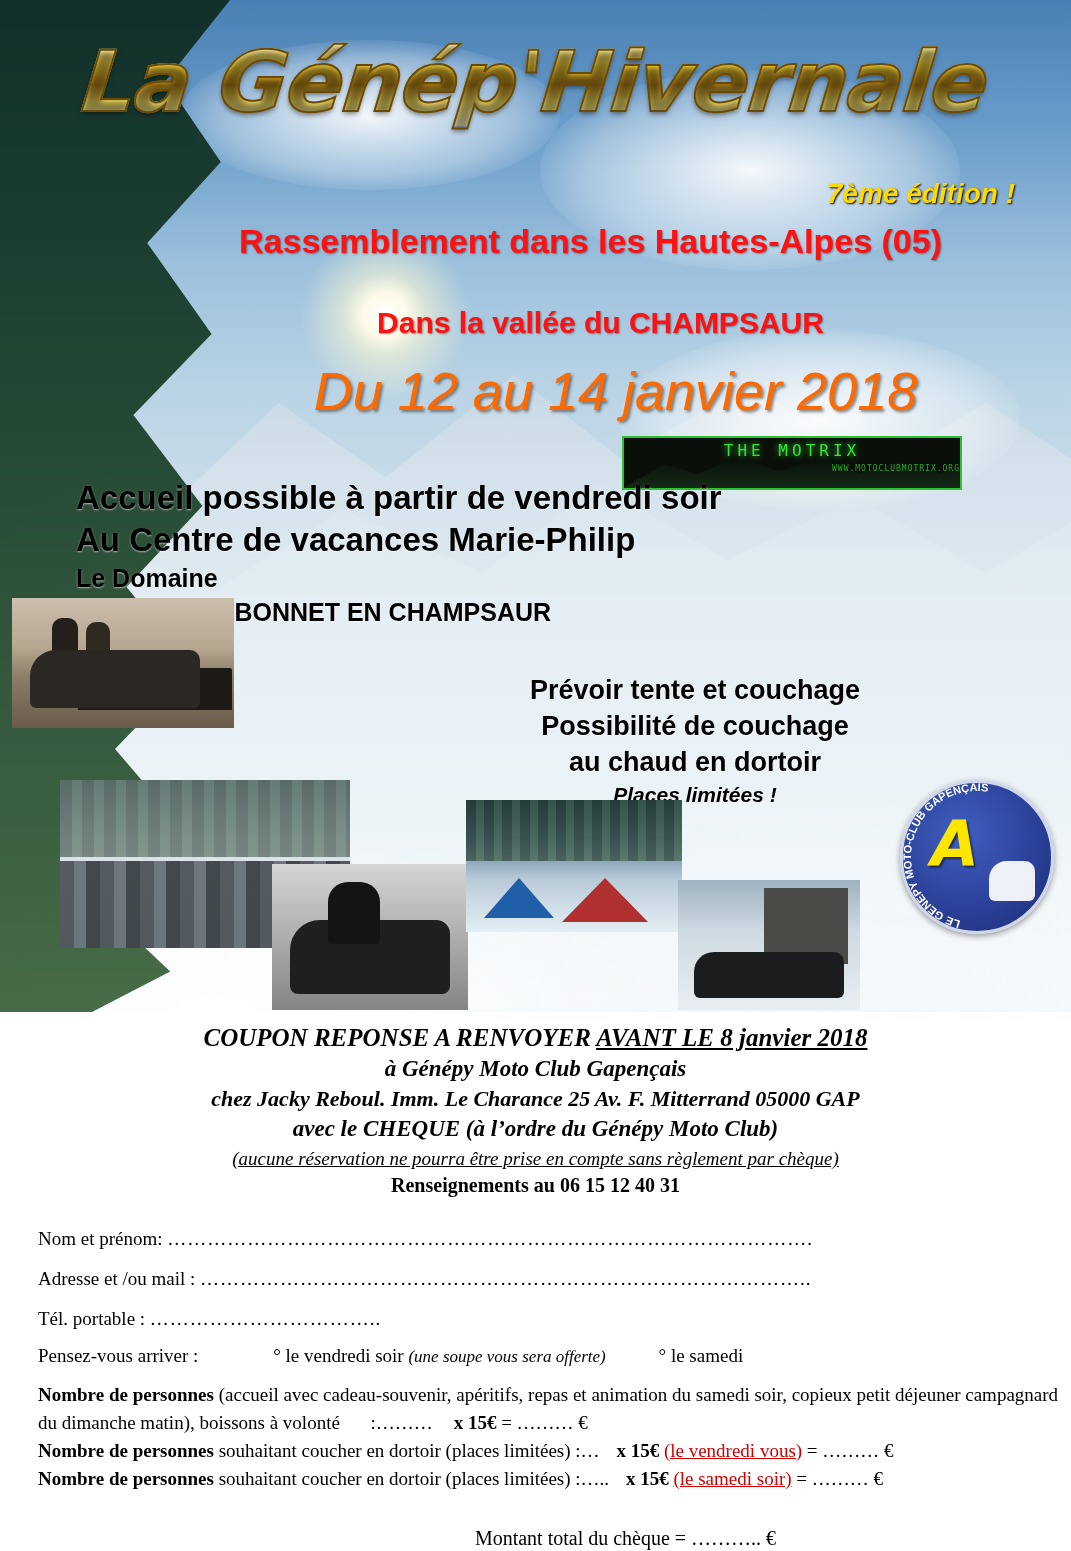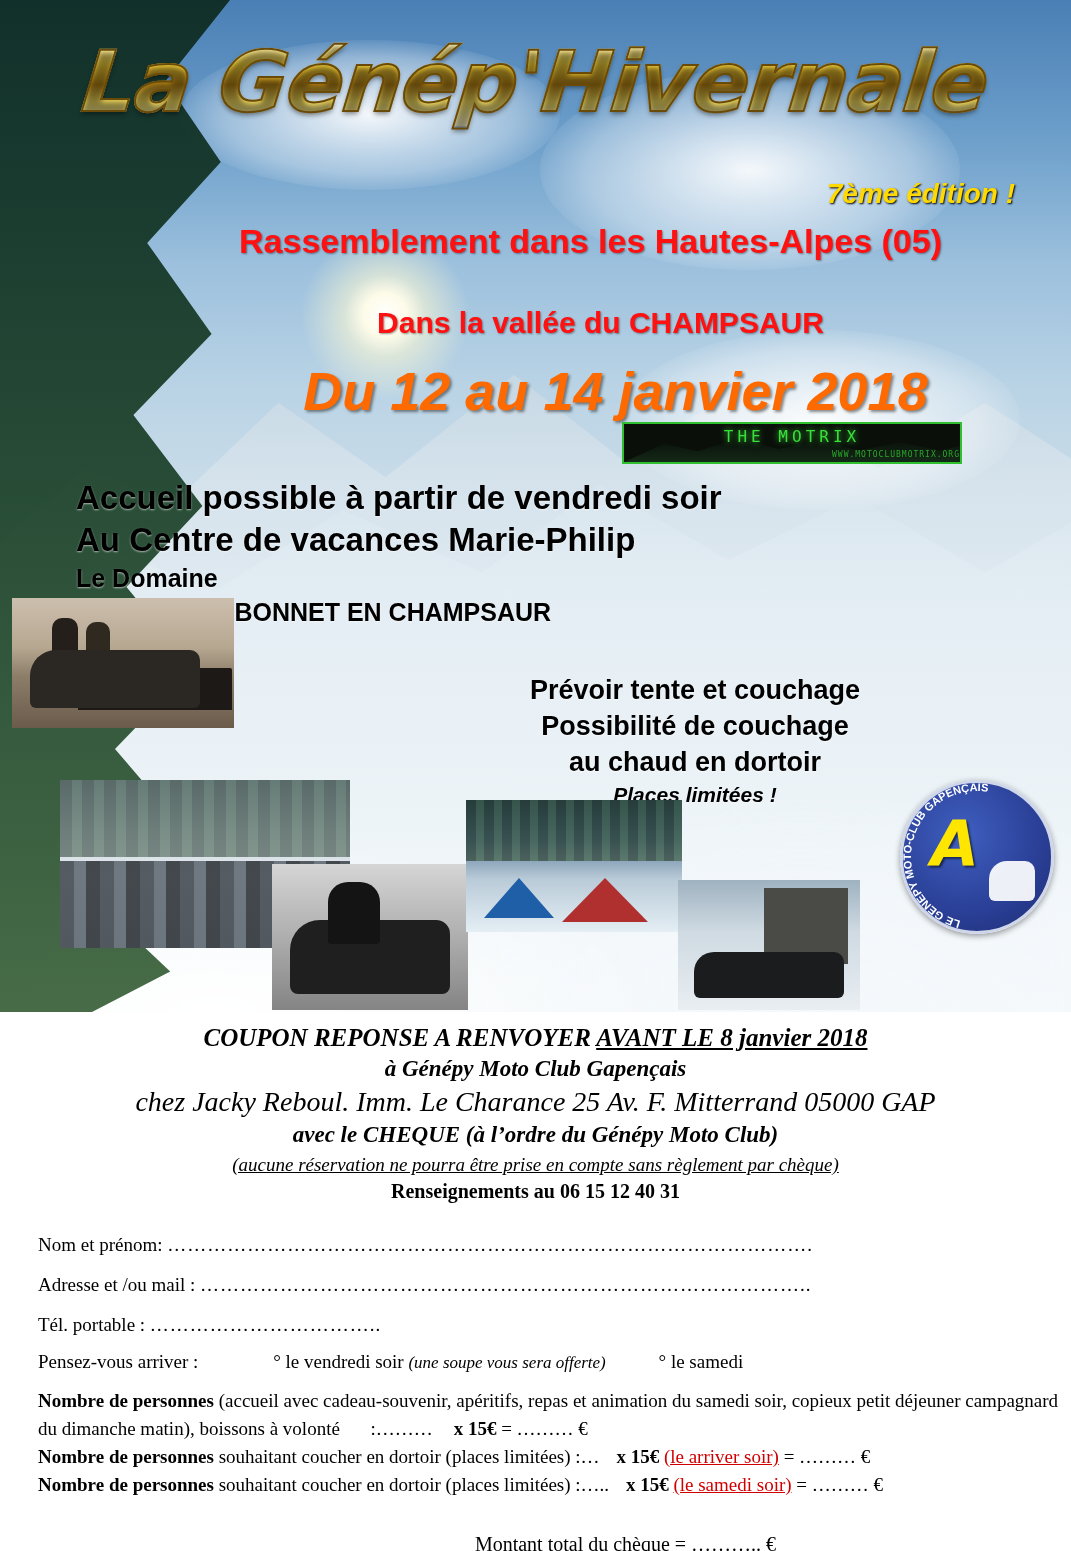--- a/index.html
+++ b/index.html
@@ -137,33 +137,33 @@
     text-shadow: 1px 1px 2px rgba(0,0,0,.4);
     padding-left: 130px;
     box-sizing: border-box;
   }
   .dates {
     position: absolute;
     left: 0; top: 360px;
     width: 1071px;
     text-align: center;
     font-size: 54px;
-    font-weight: bold;
+    font-weight: normal;
     font-style: italic;
     color: #ff6a00;
     text-shadow: 2px 2px 3px rgba(0,0,0,.45);
     padding-left: 160px;
     box-sizing: border-box;
   }
 
   
   .motrix {
     position: absolute;
-    left: 622px; top: 422px;
-    width: 340px; height: 42px;
+    left: 622px; top: 436px;
+    width: 340px; height: 54px;
     background: #0a0f0a;
     border: 2px solid #2fbf2f;
     box-sizing: border-box;
     overflow: hidden;
   }
   .motrix .mtn {
     position: absolute; left: 0; bottom: 0; width: 100%; height: 100%;
     background: linear-gradient(to bottom, #0a0f0a 40%, #16301a 100%);
     clip-path: polygon(0 100%, 12% 52%, 22% 72%, 34% 38%, 46% 66%, 58% 44%, 70% 70%, 82% 48%, 94% 70%, 100% 58%, 100% 100%);
     opacity: .8;
@@ -303,21 +303,21 @@
     width: 1071px;
     height: 539px;
     background: #ffffff;
     font-family: "Liberation Serif", serif;
     color: #000;
   }
   .cp-head { text-align: center; }
   .cp-h1 { font-size: 25px; font-weight: bold; font-style: italic; margin-top: 12px; }
   .cp-h1 u { text-decoration: underline; }
   .cp-h2 { font-size: 23px; font-weight: bold; font-style: italic; margin-top: 4px; text-align: center; }
-  .cp-h3 { font-size: 28px; font-weight: normal; font-style: italic; margin-top: 4px; }
+  .cp-h3 { font-size: 22px; font-weight: bold; font-style: italic; margin-top: 4px; }
   .cp-h4 { font-size: 23px; font-weight: bold; font-style: italic; margin-top: 4px; }
   .cp-h5 { font-size: 19px; font-style: italic; text-decoration: underline; margin-top: 6px; }
   .cp-h6 { font-size: 20px; font-weight: bold; margin-top: 4px; }
 
   .fields { margin: 22px 0 0 38px; font-size: 19px; line-height: 40px; }
   .fields .dots { letter-spacing: 1px; }
   .field-row { white-space: nowrap; }
 
   .arrive { margin: 6px 0 0 38px; font-size: 19px; }
   .arrive .opt { margin-left: 70px; }
@@ -448,21 +448,21 @@
     <div class="nb-line">
       <b>Nombre de personnes</b><span> (accueil avec cadeau-souvenir, apéritifs,  repas et animation du samedi soir, copieux petit déjeuner campagnard du dimanche matin), boissons à volonté</span>
       <span style="margin-left:26px">:………</span>
       <b style="margin-left:16px">x 15€</b>
       <span>= ………</span>
       <span>€</span>
     </div>
     <div class="nb-line">
       <b>Nombre de personnes</b><span> souhaitant coucher en dortoir (places limitées) :…</span>
       <b style="margin-left:12px">x 15€</b>
-      <span class="red-u">(le arriver soir)</span>
+      <span class="red-u">(le vendredi vous)</span>
       <span>= ………</span>
       <span>€</span>
     </div>
     <div class="nb-line">
       <b>Nombre de personnes</b><span> souhaitant coucher en dortoir (places limitées) :…..</span>
       <b style="margin-left:12px">x 15€</b>
       <span class="red-u">(le samedi soir)</span>
       <span>= ………</span>
       <span>€</span>
     </div>

